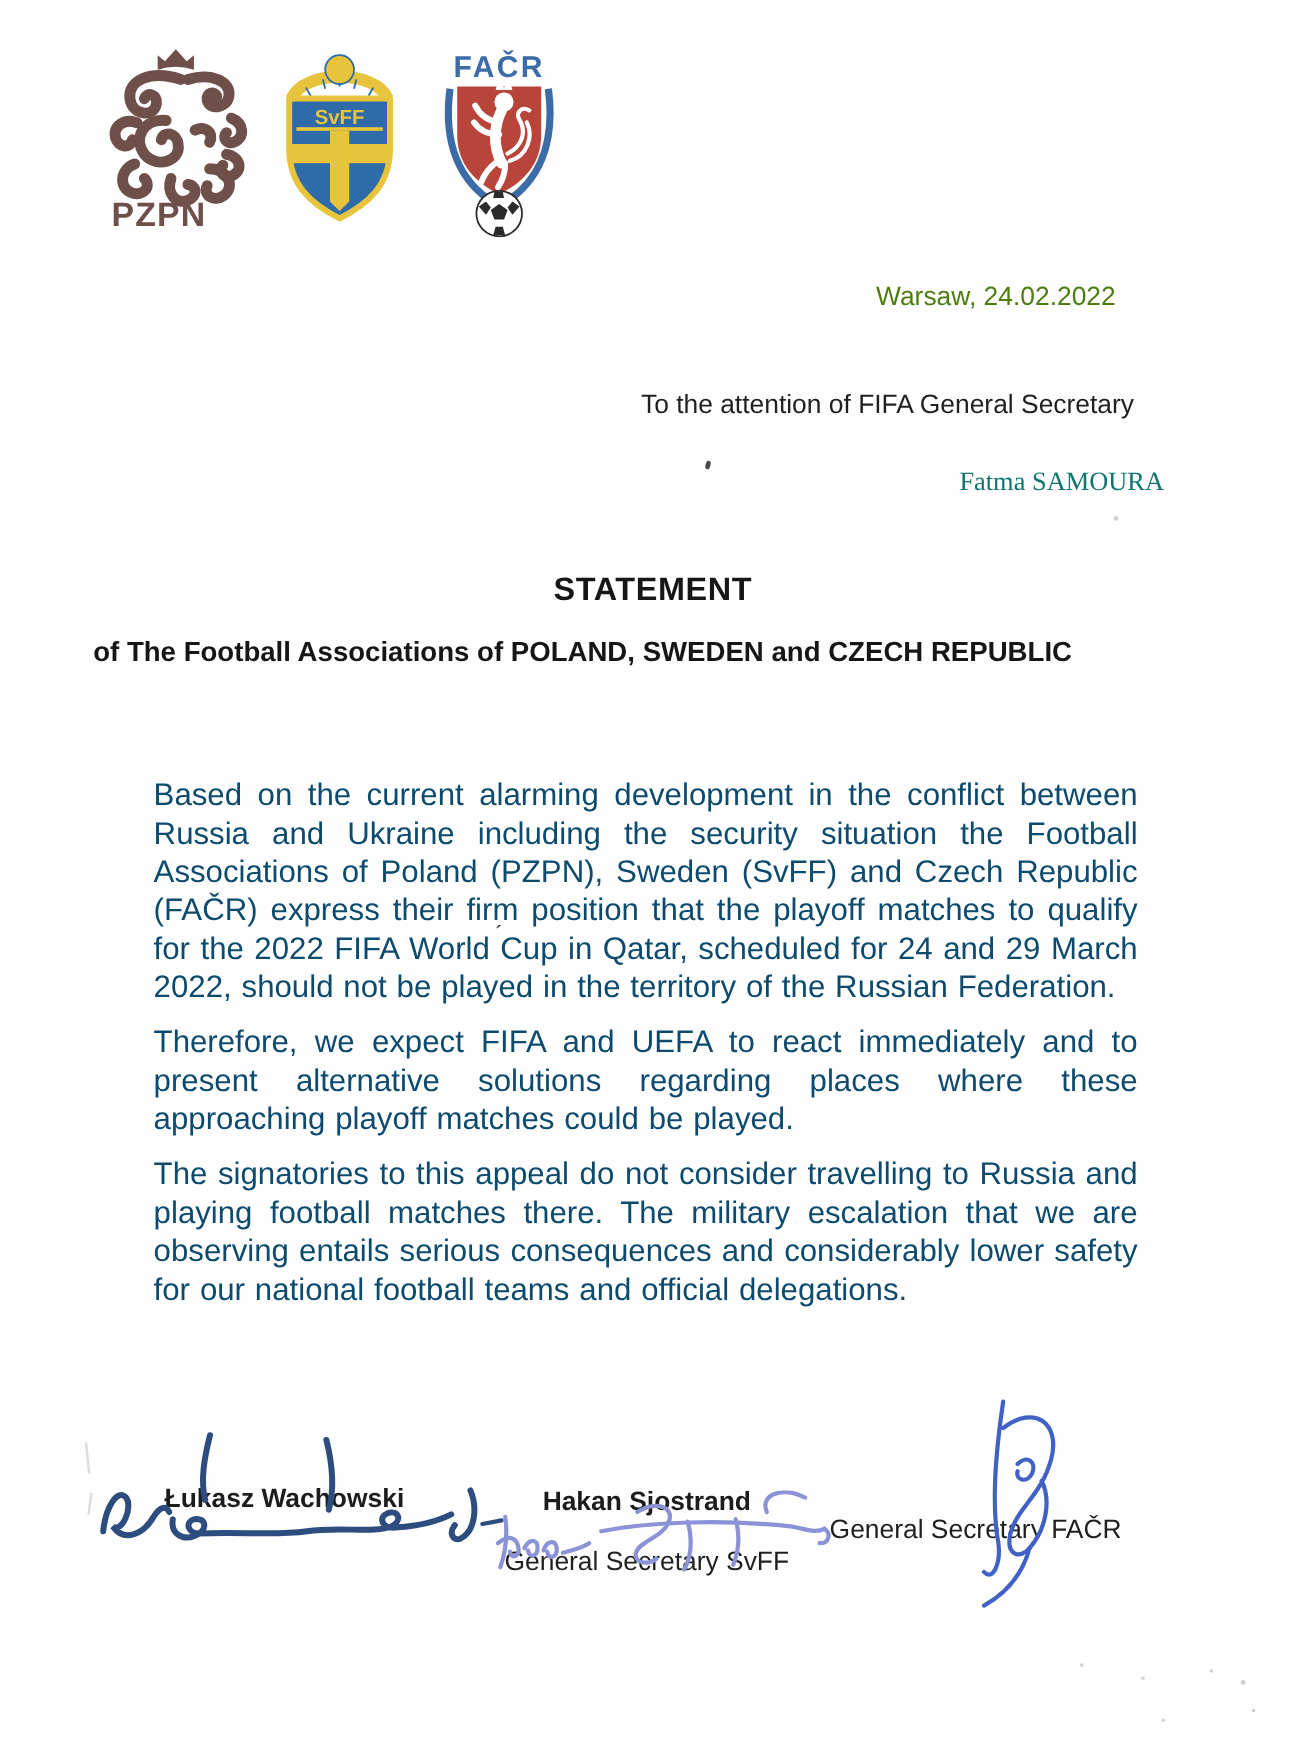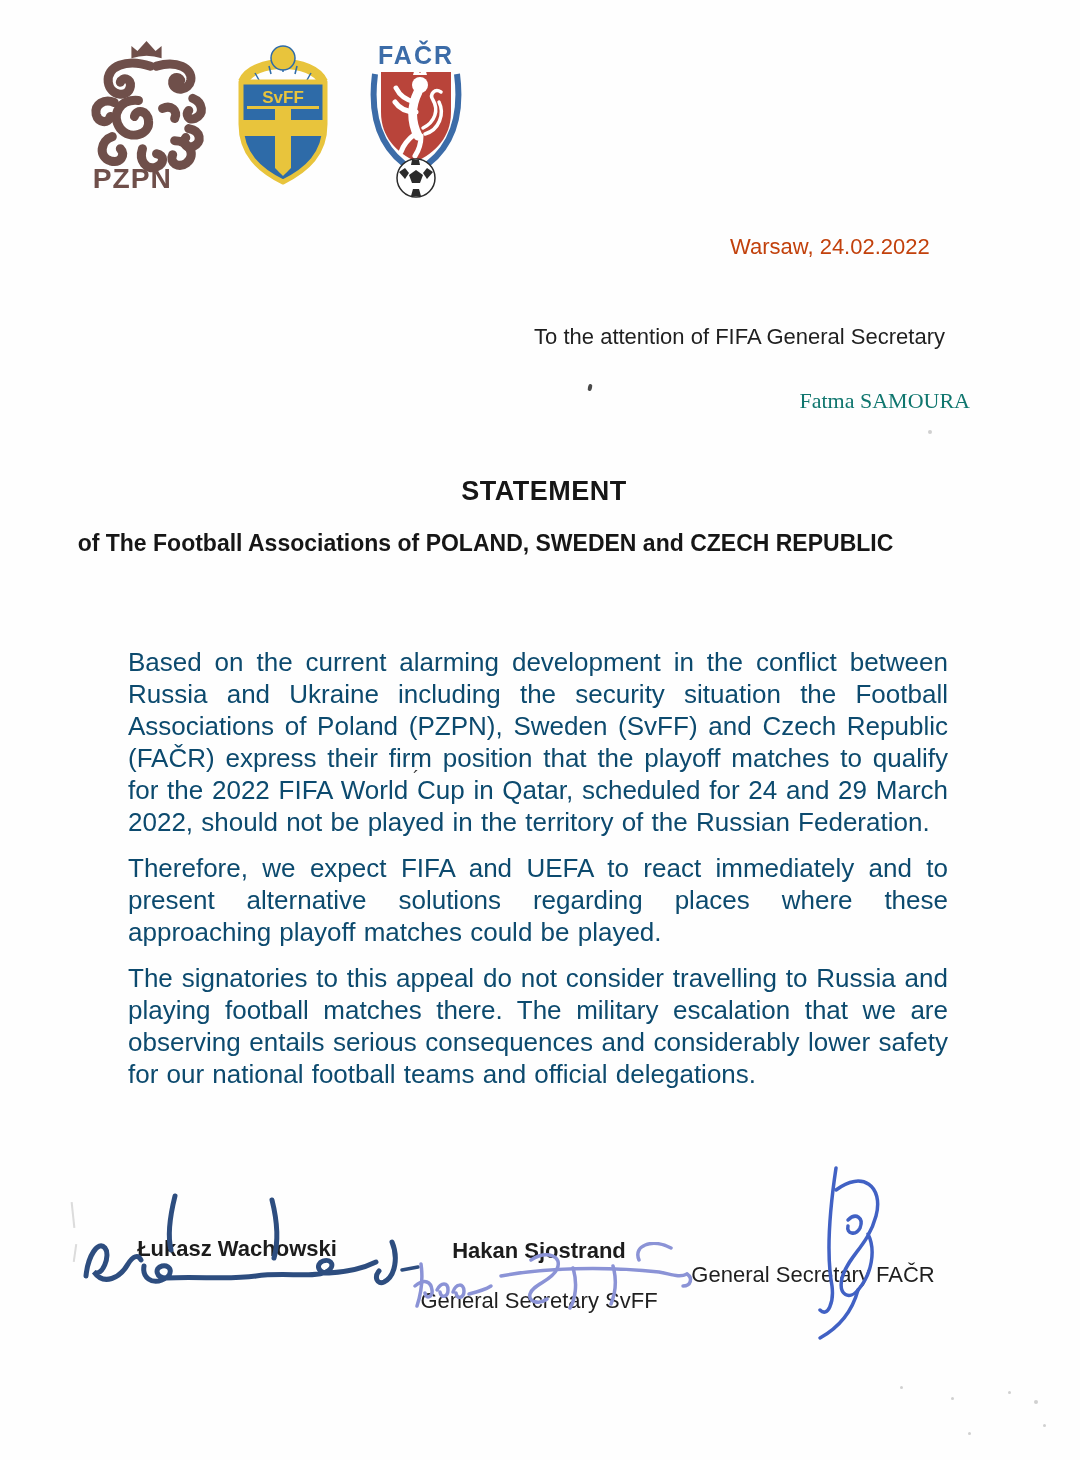--- a/index.html
+++ b/index.html
@@ -6,21 +6,21 @@
   .page{
     position:relative;
     width:1080px;height:1460px;
     background:#fefefe;
     margin:0 auto;
     overflow:hidden;
     font-family:"Liberation Sans", sans-serif;
     color:#222;
   }
   .logo-row{position:absolute;top:36px;left:74px;width:400px;height:160px;display:flex;gap:14px;}
-  .dateline{position:absolute;top:234px;left:730px;font-size:22px;color:#c2410c;}
+  .dateline{position:absolute;top:234px;left:730px;font-size:22px;color:#4d7c0f;}
   .attention{position:absolute;top:324px;right:135px;font-size:22px;color:#1f1f1f;}
   .recipient{position:absolute;top:388px;right:110px;font-size:22px;color:#0f766e;font-family:Liberation Serif, serif;}
   .title{position:absolute;top:476px;left:4px;width:1080px;text-align:center;
          font-size:27px;font-weight:700;letter-spacing:.5px;color:#161616;}
   .subtitle{position:absolute;top:530px;left:0;width:971px;text-align:center;
          font-size:23px;font-weight:700;color:#161616;}
   .body-block{position:absolute;top:646px;left:128px;width:820px;}
   .body-block p{
     margin:0 0 14px 0;
     font-size:26px;line-height:32px;

